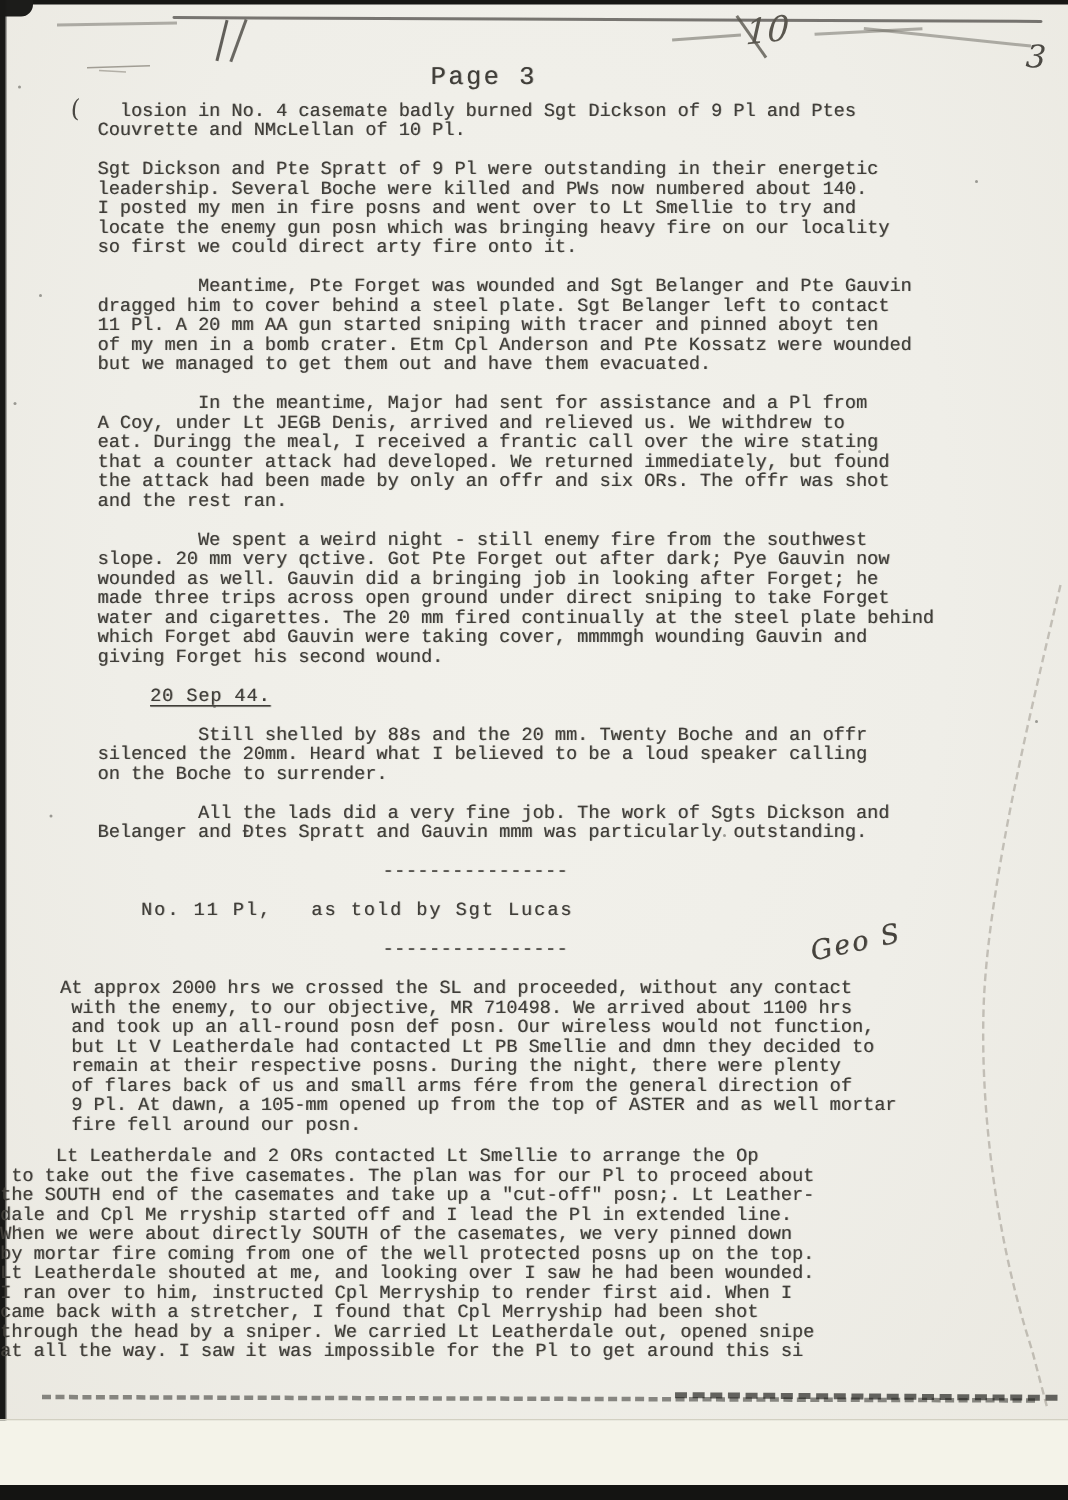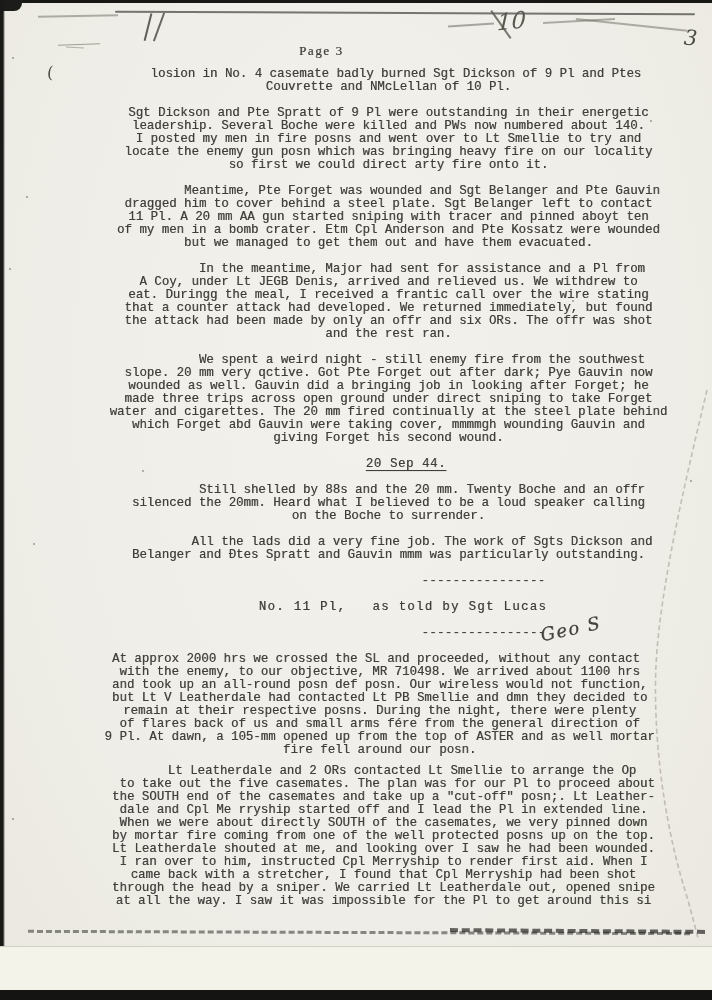--- a/index.html
+++ b/index.html
@@ -3,41 +3,40 @@
 <meta charset="utf-8">
 <style>
   html,body{margin:0;padding:0;background:#d8d8d2;}
   .page{
     position:relative;width:712px;height:1000px;margin:0 auto;overflow:hidden;
     background:radial-gradient(ellipse at 50% 38%, #f2f1eb 0%, #efeee8 55%, #eae8e0 100%);
     font-family:"Liberation Mono","DejaVu Sans Mono",monospace;
     color:#403e39;
   }
   
-  .doc-body{position:absolute;top:68px;left:0;width:712px;text-align:center;}
+  .doc-body{position:absolute;top:68px;left:0;width:712px;}
   .block{margin:0 0 13px 0;}
   .line{
     height:13px;line-height:13px;font-size:12.4px;white-space:pre;
     text-shadow:0.45px 0.15px 0.45px rgba(64,62,57,0.55);
   }
   .b-std{margin-left:65px;}
   .b-left{margin-left:40px;}
-  .b-mid{margin-left:55px;}
+  .b-mid{}
   .b-date{margin-left:100px;}
   .b-date .line{text-decoration:underline;text-underline-offset:2.5px;letter-spacing:0.6px;}
   .b-sep{margin-left:255px;}
   .b-sep .line{letter-spacing:0.3px;}
   .b-head{margin-left:94px;}
   .b-head .line{letter-spacing:1.3px;}
   .mt-extra{margin-top:8px;}
   .mt-tight{margin-top:-5px;}
   .page-label{
-    position:absolute;top:43px;left:299px;font-size:13px;letter-spacing:1.6px;
+    position:absolute;top:43px;left:287px;font-size:17px;letter-spacing:1.6px;
     text-shadow:0.45px 0.15px 0.45px rgba(64,62,57,0.55);
-    font-family:Liberation Serif, serif;
   }
   
   .edge-top{position:absolute;top:0;left:0;width:712px;height:3px;background:#171715;}
   .corner-tl{position:absolute;top:0;left:0;width:22px;height:11px;background:#1c1c1a;border-radius:0 0 8px 2px;}
   .edge-left{position:absolute;top:0;left:0;width:5px;height:1000px;
     background:linear-gradient(to right,#191917 60%, rgba(25,25,23,0) 100%);}
   .streak1{position:absolute;top:12px;left:115px;width:580px;height:2px;background:#35332f;opacity:.65;transform:rotate(0.25deg);border-radius:2px;}
   .streak2{position:absolute;top:15px;left:38px;width:80px;height:2px;background:#4a4842;opacity:.4;transform:rotate(-1deg);}
   .bottom-dash1{position:absolute;top:931px;left:28px;width:662px;height:0;border-top:3px dashed rgba(32,32,28,.5);transform:rotate(0.2deg);}
   .bottom-dash2{position:absolute;top:929px;left:450px;width:255px;height:0;border-top:4px dashed rgba(25,25,22,.65);transform:rotate(0.4deg);}

